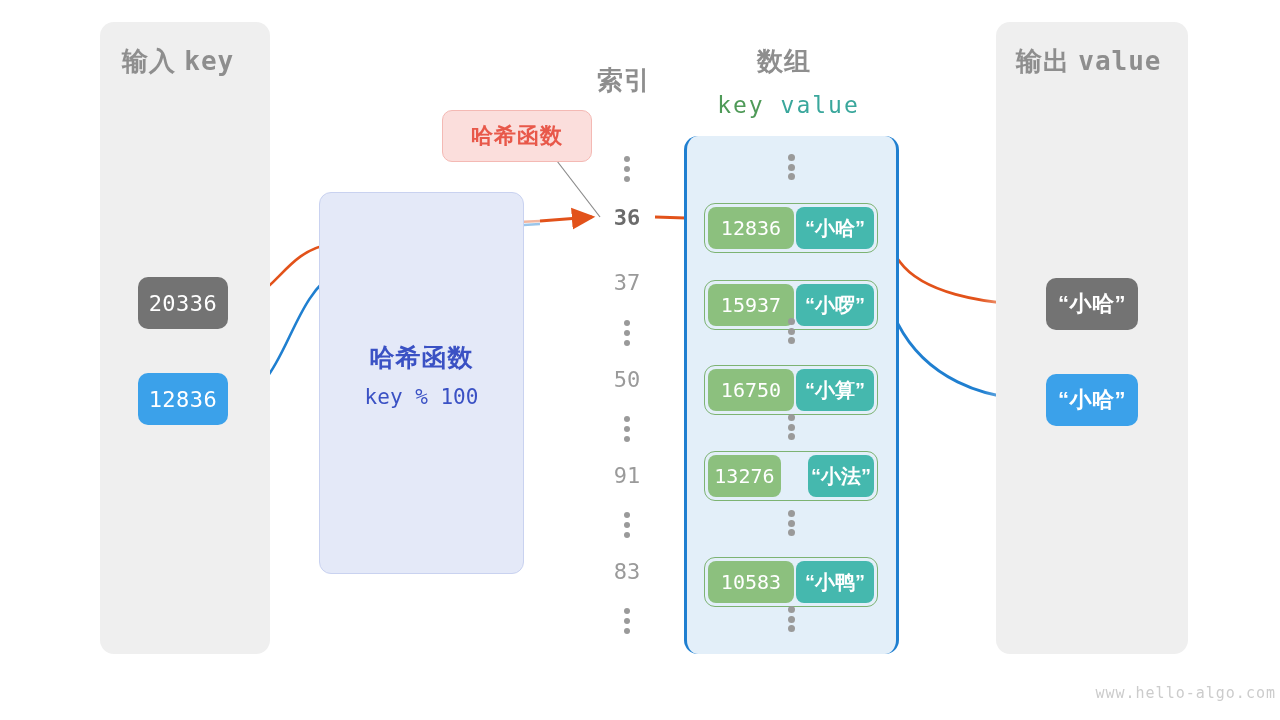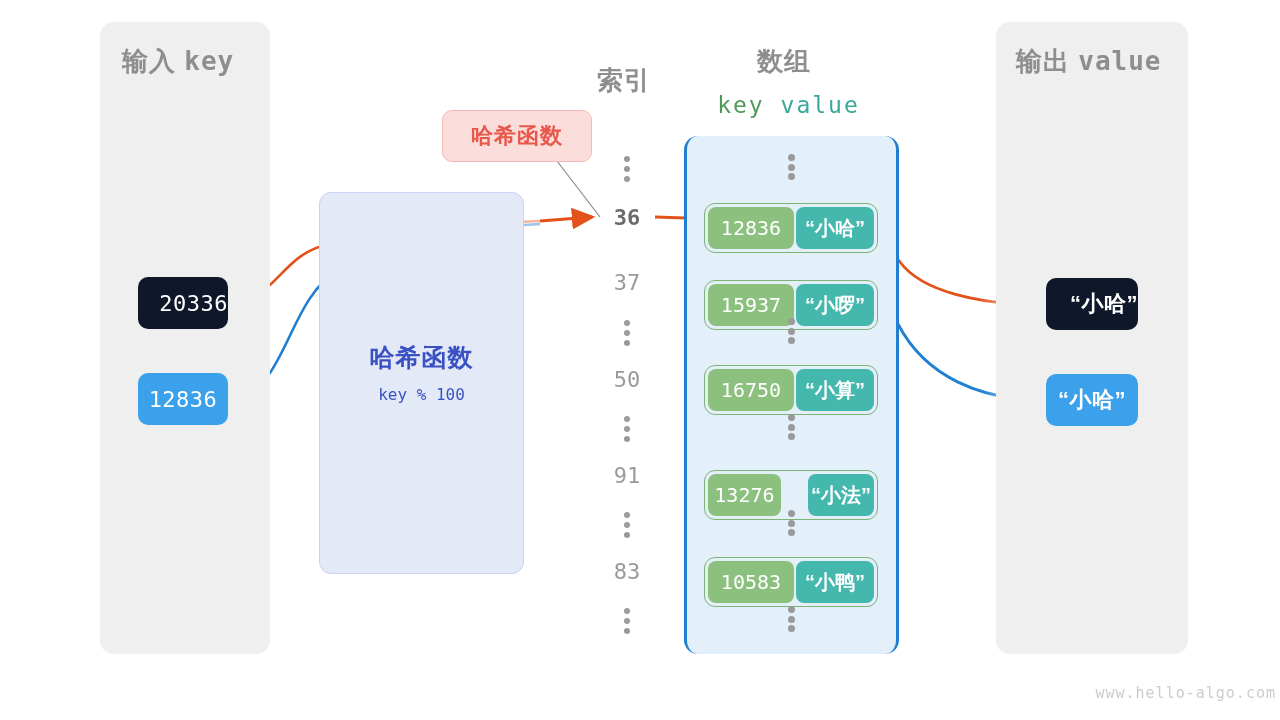--- a/index.html
+++ b/index.html
@@ -20,36 +20,36 @@
   }
   .panel-title .mono{font-family:"DejaVu Sans Mono","Liberation Mono",monospace;font-weight:bold;}
 
   
   .chip{
     position:absolute;border-radius:10px;color:#fff;
     display:flex;align-items:center;justify-content:center;
     font-family:"DejaVu Sans Mono","Liberation Mono",monospace;
     font-size:22px;letter-spacing:0.5px;
   }
-  .chip.orange{background:#0f172a;justify-content:flex-end;}
+  .chip.orange{background:#737373;}
   .chip.blue{background:#3ba1ea;}
   .chip.cjk{font-family:"Liberation Sans","DejaVu Sans",sans-serif;font-weight:bold;font-size:22px;}
 
   
   #hashbox{
     position:absolute;left:319px;top:192px;width:203px;height:380px;
     background:#e4e9f8;border:1px solid #c9d2f0;border-radius:12px;
   }
   #hashbox .hf-title{
     position:absolute;left:0;right:0;top:148px;text-align:center;
     color:#3a51c4;font-weight:bold;font-size:25px;letter-spacing:1px;
   }
   #hashbox .hf-expr{
     position:absolute;left:0;right:0;top:192px;text-align:center;
-    color:#3a51c4;font-size:16px;
+    color:#3a51c4;font-size:21px;
     font-family:"DejaVu Sans Mono","Liberation Mono",monospace;
   }
 
   
   #collision{
     position:absolute;left:442px;top:110px;width:148px;height:50px;
     background:#fbdedc;border:1px solid #f4b9b4;border-radius:10px;
     display:flex;align-items:center;justify-content:center;
     color:#e8584a;font-weight:bold;font-size:22px;letter-spacing:1px;
   }
@@ -258,21 +258,21 @@
       <span class="k">16750</span>
       <span class="v">“小算”</span>
     </div>
 
     <div class="arr-dots" style="top:278px;">
         <i></i>
         <i></i>
         <i></i>
       </div>
 
-    <div class="pair" style="top:334px;gap:25px;">
+    <div class="pair" style="top:315px;gap:25px;">
       <span class="k">13276</span>
       <span class="v">“小法”</span>
     </div>
 
     <div class="arr-dots" style="top:374px;">
         <i></i>
         <i></i>
         <i></i>
       </div>
 

